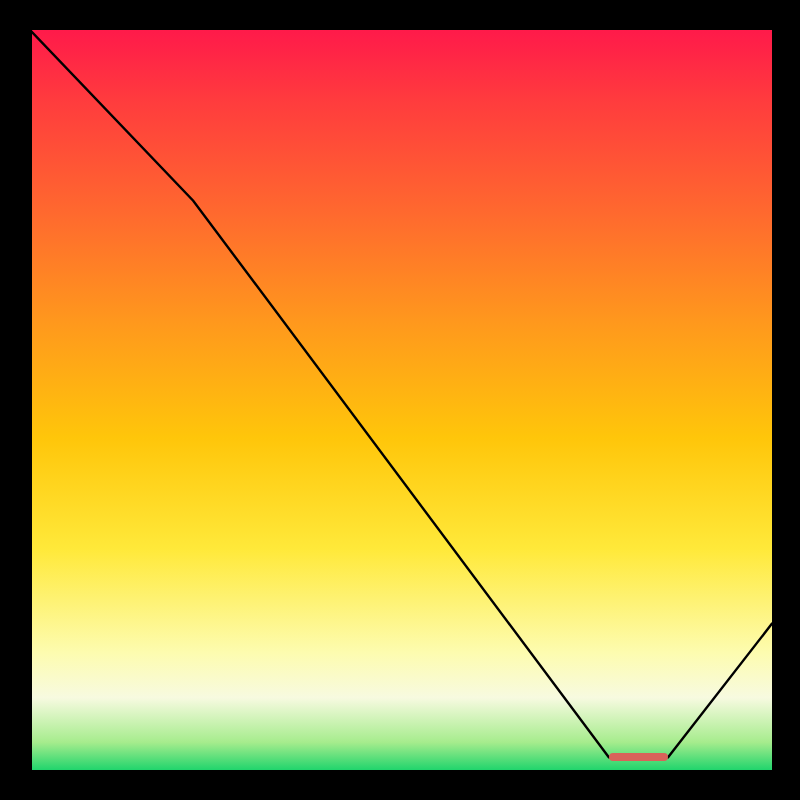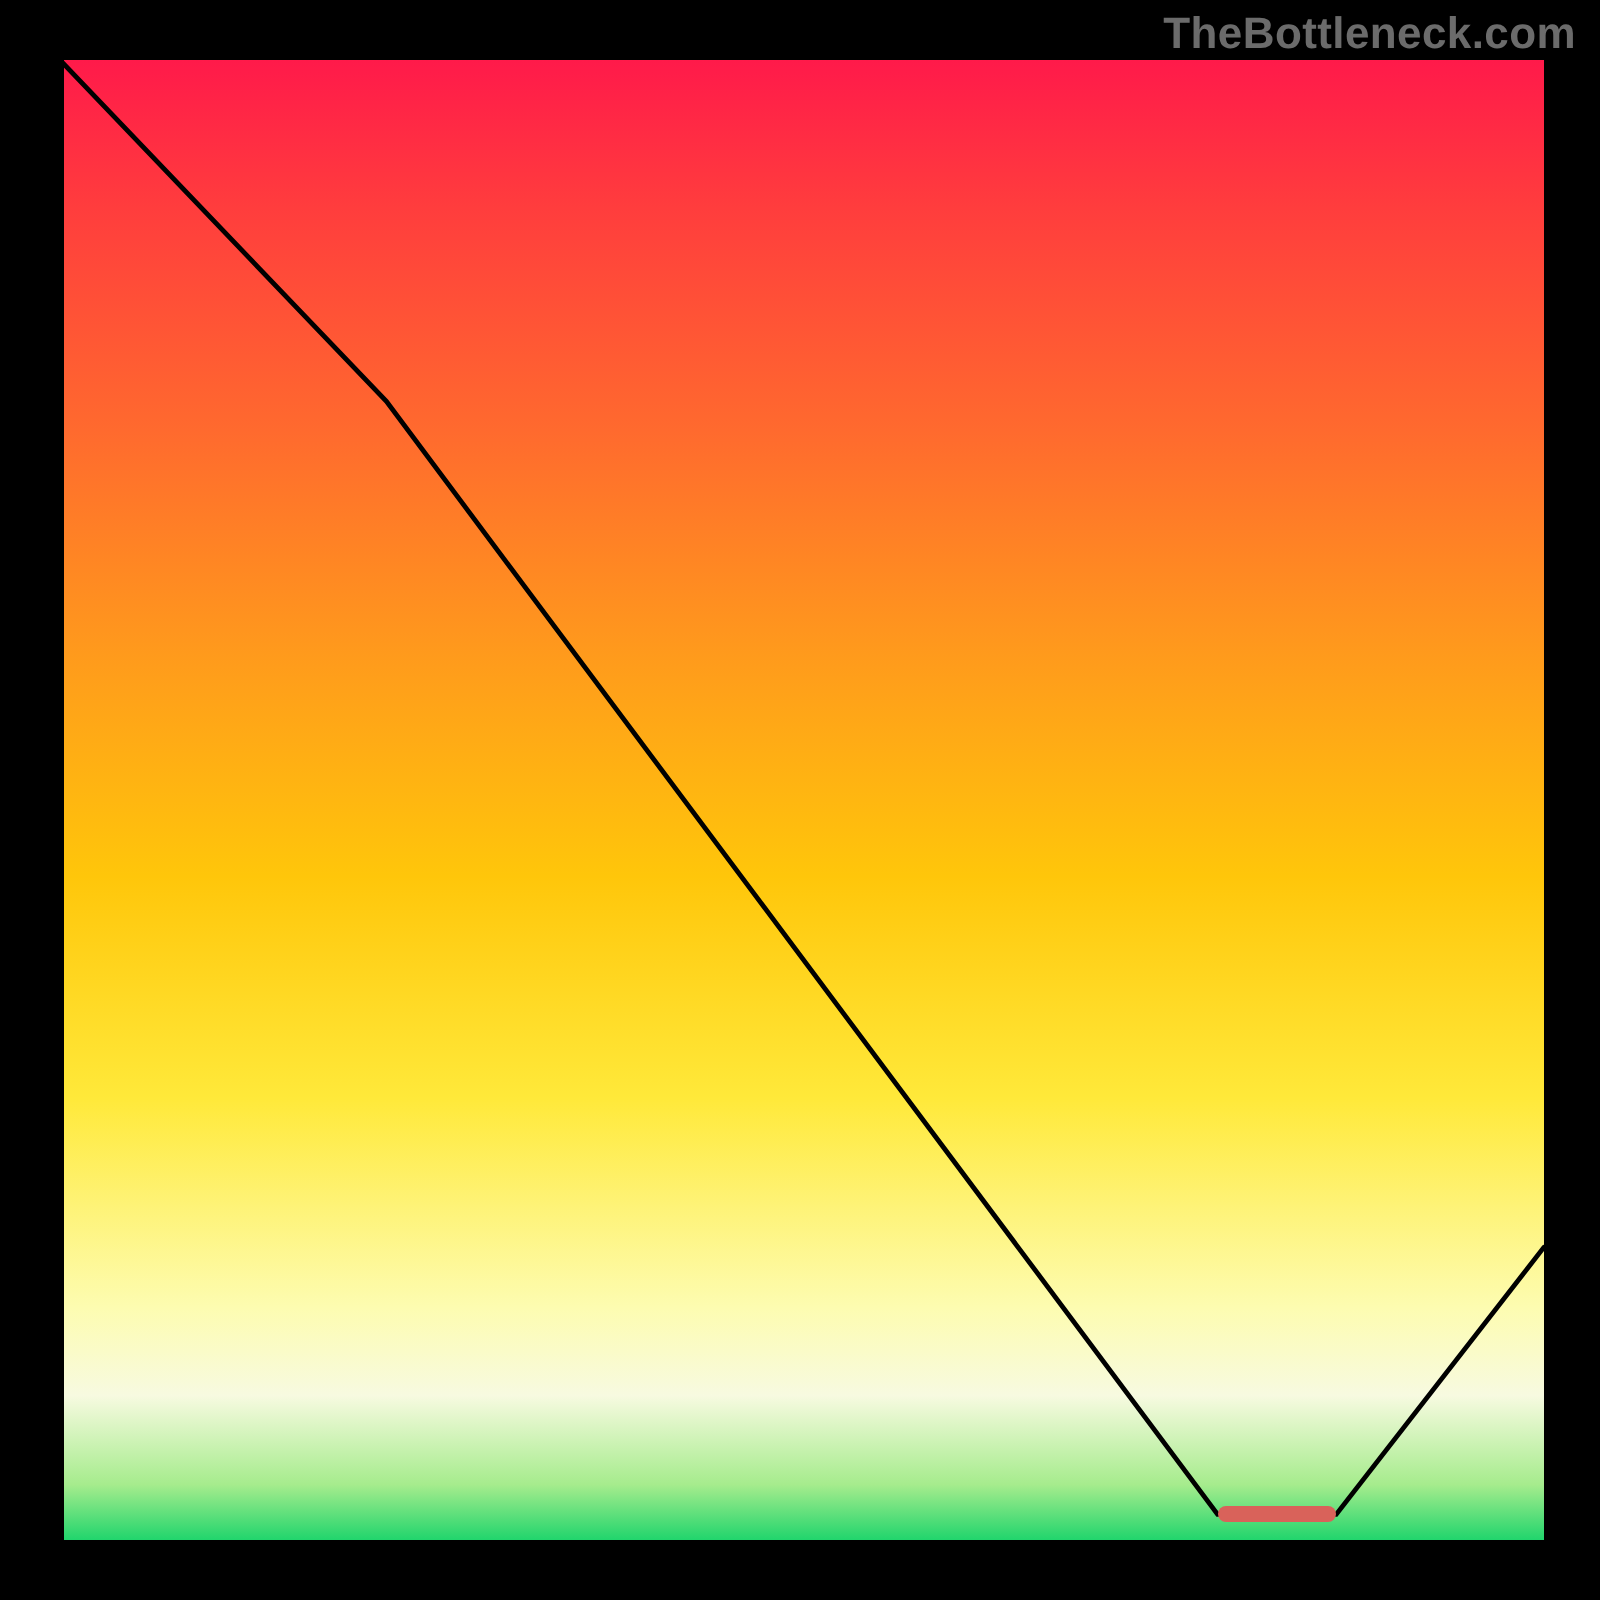--- a/index.html
+++ b/index.html
@@ -74,21 +74,20 @@
     position: absolute;
     height: 8px;
     border-radius: 4px;
     background: #d9625a;
   }
 </style>
 </head>
 <body>
 
 <div class="frame">
-  <div class="watermark">TheBottleneck.com</div>
 
   <div class="plotbox">
     <div class="gradient"></div>
 
     <svg class="curve" viewBox="0 0 742 742" preserveAspectRatio="none">
       <path id="curvePath" fill="none" stroke="#000000" stroke-width="2.4" stroke-linecap="round" d="M0.0 0.0 L163.2 170.7 L578.8 727.2 L638.1 727.2 L742.0 593.6"></path>
     </svg>
 
     <div class="marker" id="marker" style="left: 578.76px; width: 59.36px; top: 723.16px; background: rgb(217, 98, 90);"></div>
 

